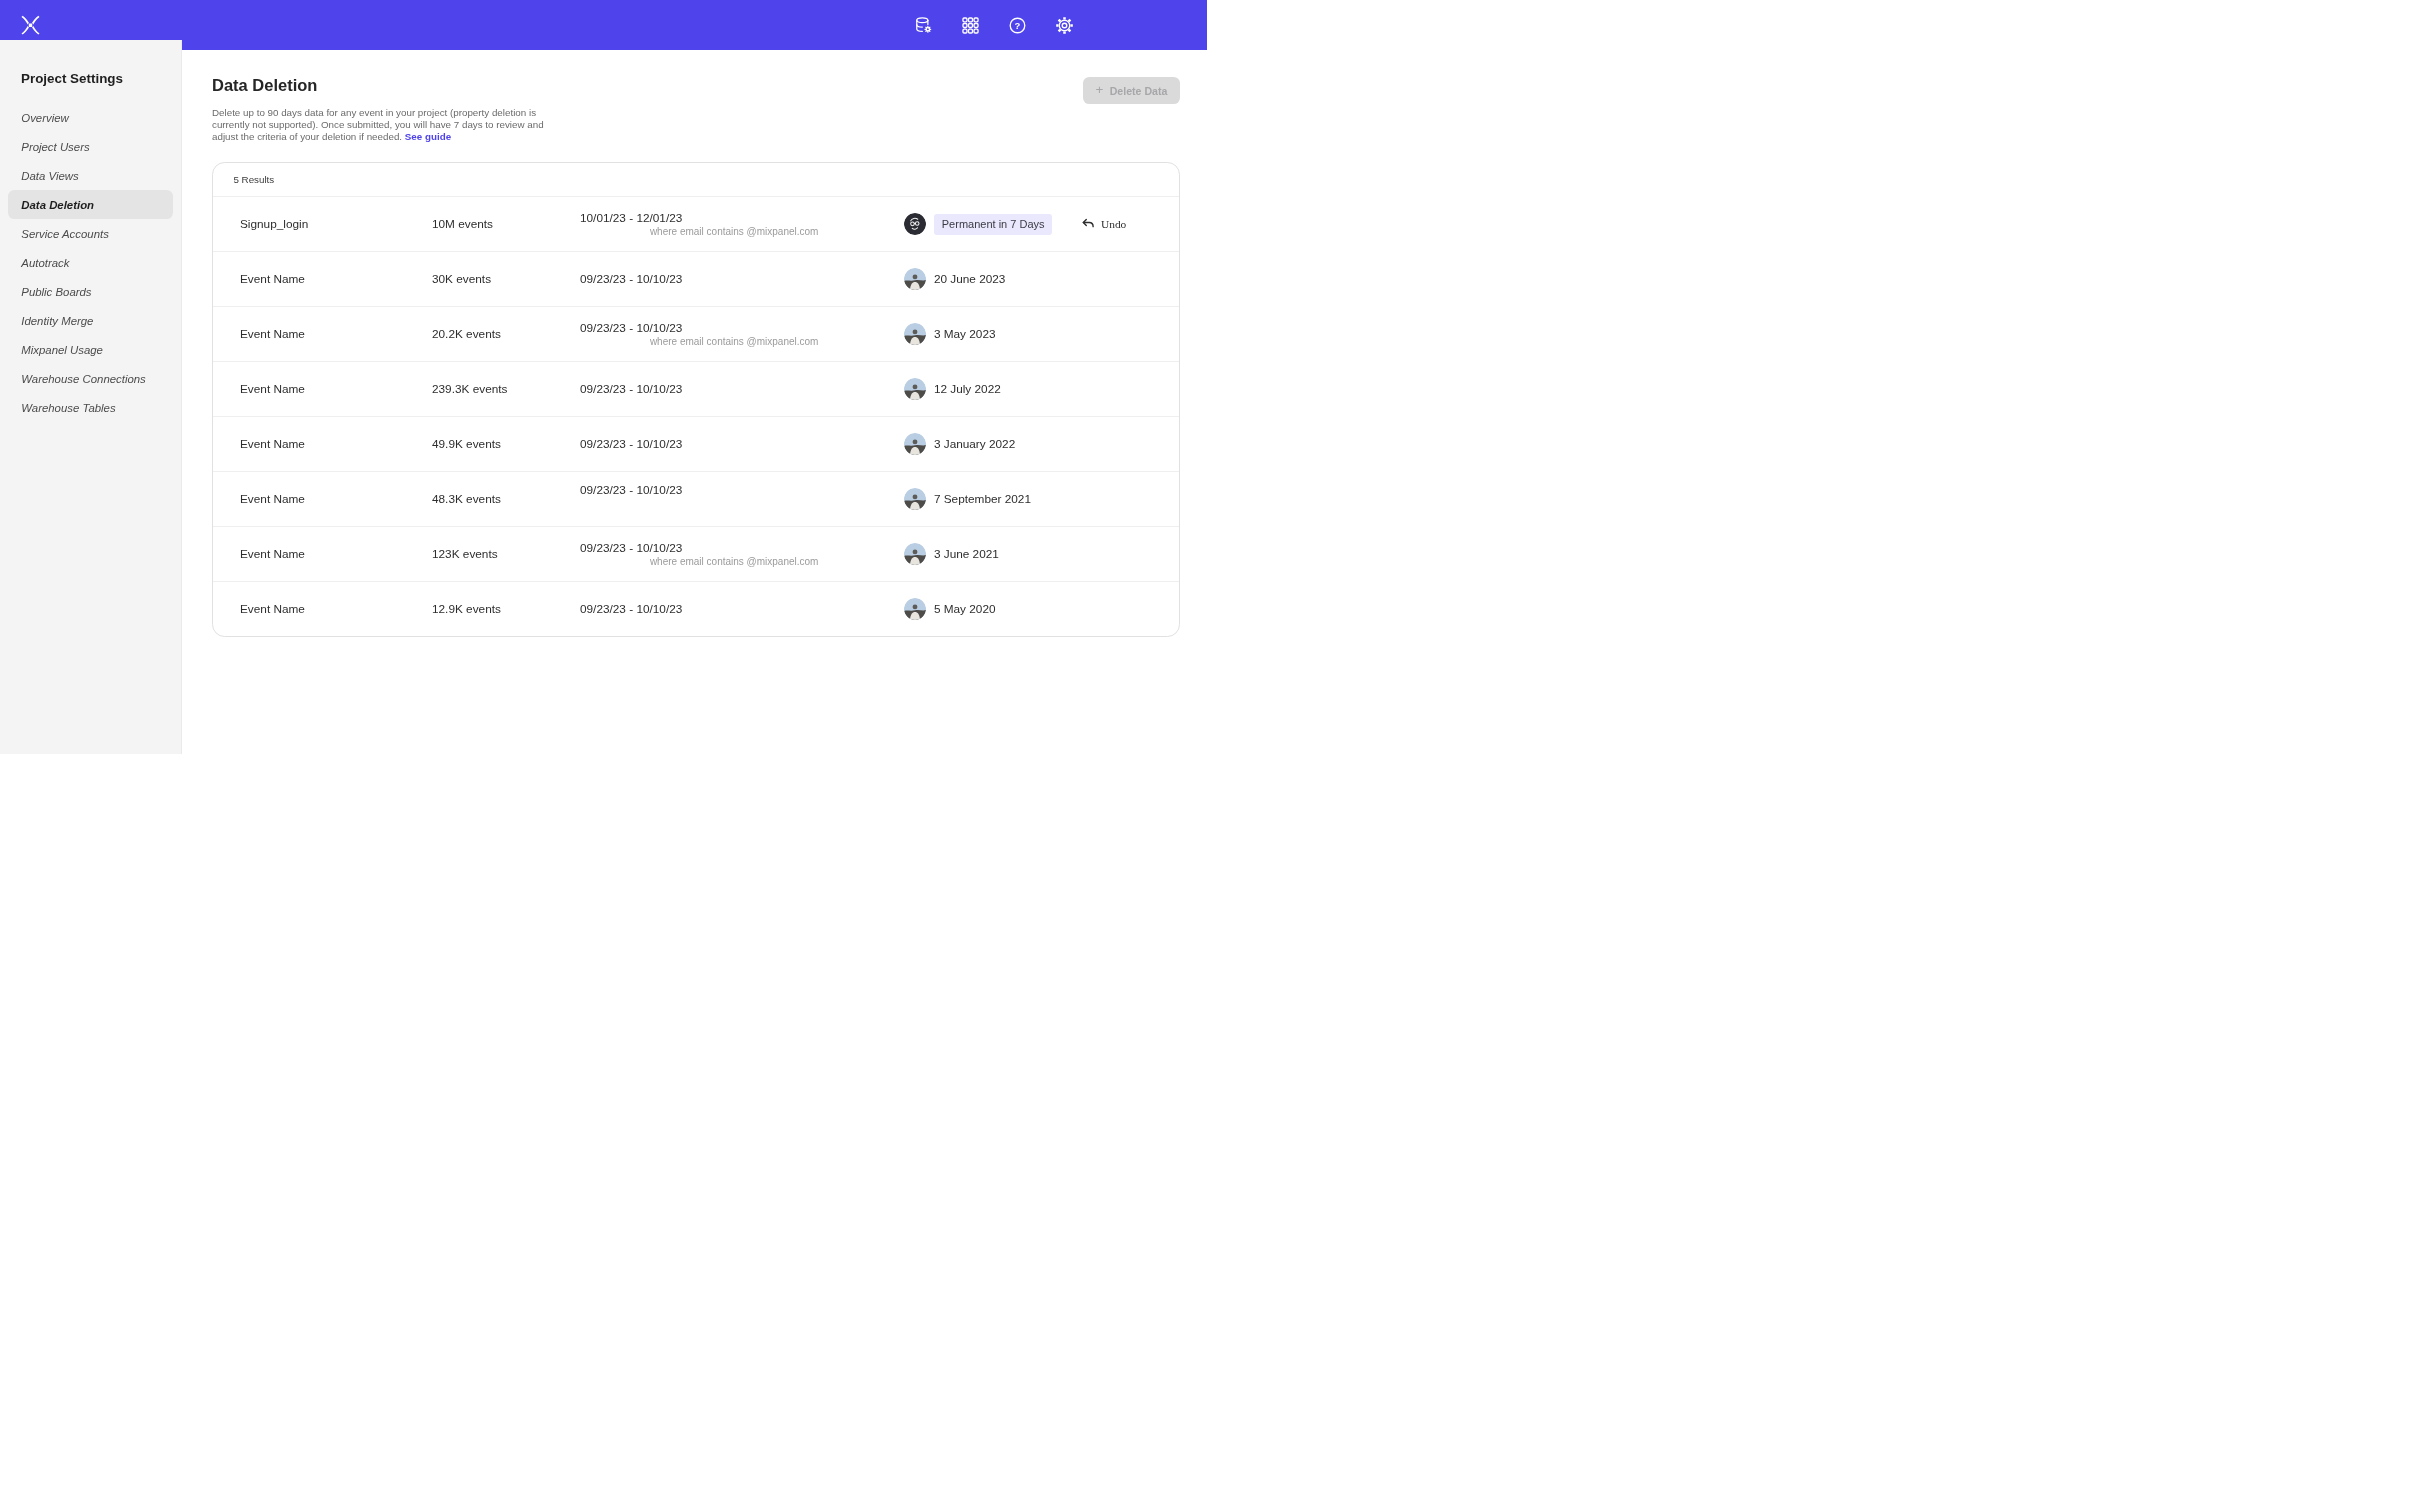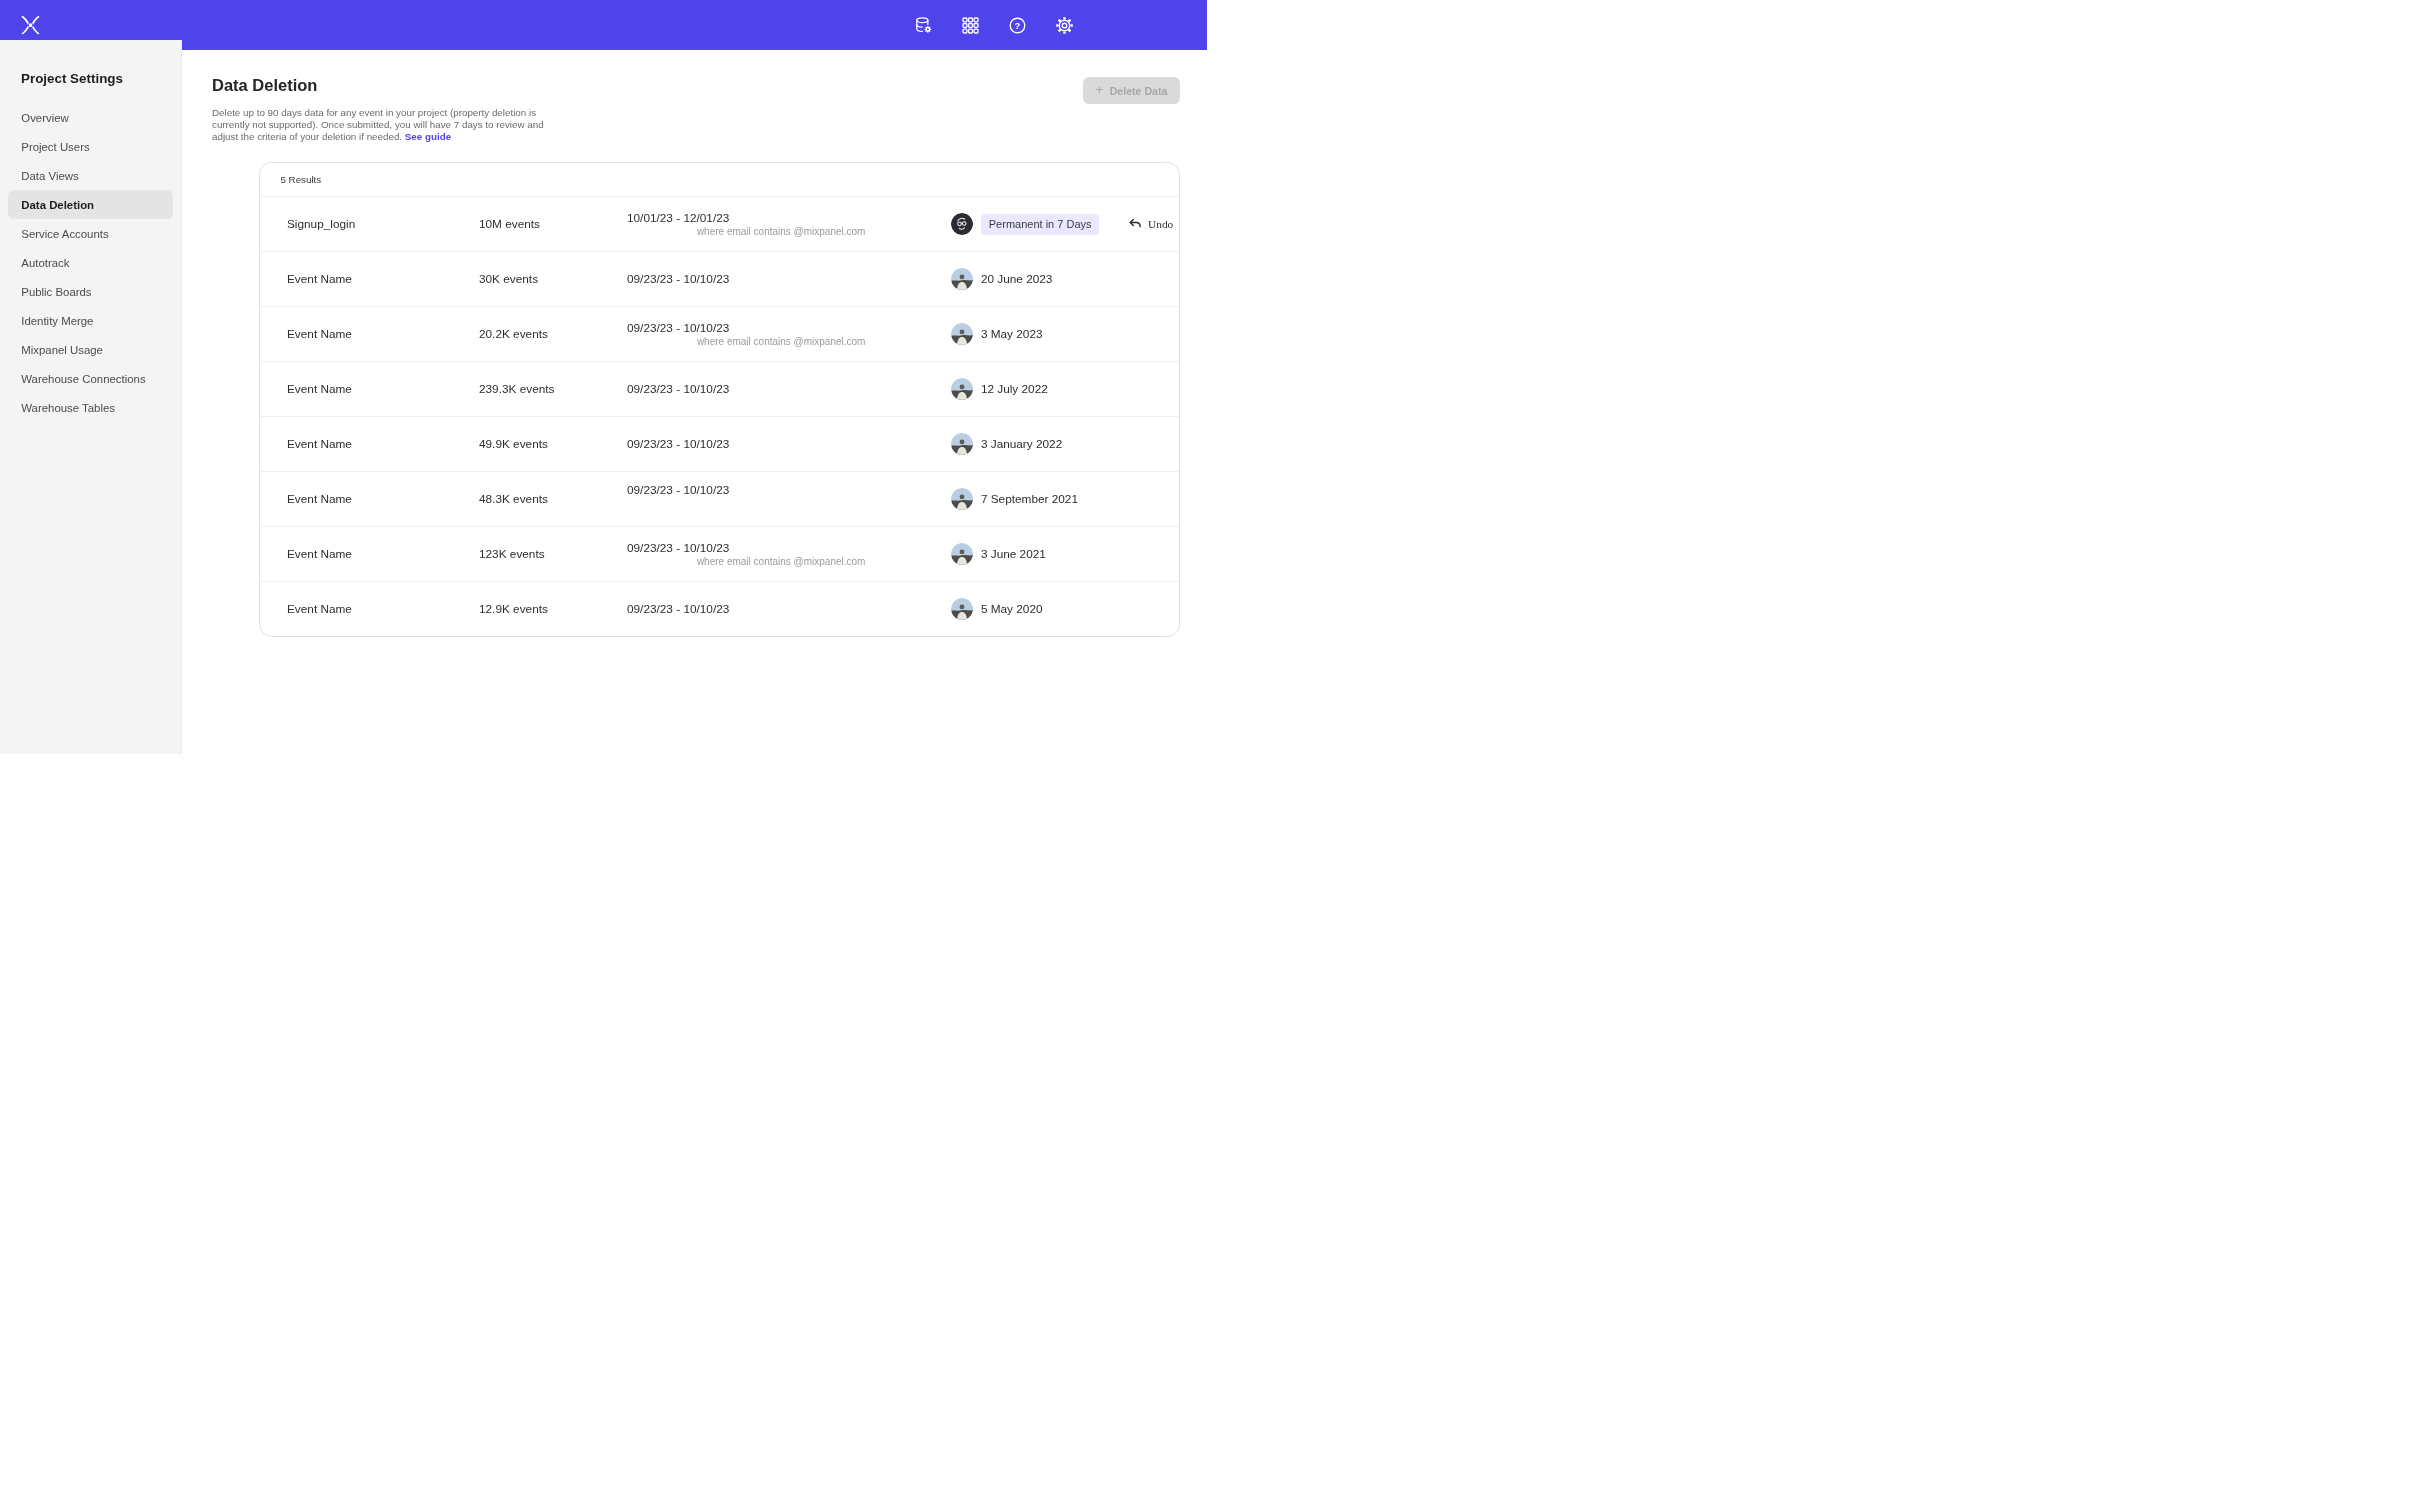--- a/index.html
+++ b/index.html
@@ -9,35 +9,35 @@
     font-family:"Liberation Sans", sans-serif;color:#2e2e2e;
   }
   
   .navbar{position:absolute;top:0;left:0;right:0;height:50px;background:#4f44eb;display:flex;align-items:center;}
   .logo{margin-left:20.4px;width:20.4px;height:22px;display:flex;align-items:center;justify-content:center;}
   .nav-icons{margin-left:auto;display:flex;gap:28px;margin-right:133px;}
   .nav-icon{width:19px;height:19px;cursor:pointer;background:none;border:none;padding:0;display:flex;align-items:center;justify-content:center;}
   
   .sidebar{position:absolute;top:40px;left:0;width:182px;bottom:0;background:#f5f4f5;border-right:0.8px solid #ebeaeb;}
   .sidebar-title{margin:31px 0 0 21px;font-size:13.4px;font-weight:bold;color:#1f1f1f;}
-  .sidebar-list{margin-top:17.3px;}
+  .sidebar-list{margin-top:17.3px;font-style:italic;}
   .sidebar-item{height:29px;display:flex;align-items:center;margin:0 7.9px;padding:0 13.4px;border-radius:6.3px;
     font-size:11.4px;color:#4b4b4b;cursor:pointer;white-space:nowrap;}
   .sidebar-item.selected{background:#e5e4e5;color:#1f1f1f;font-weight:bold;}
   
   .main{position:absolute;left:182px;top:50px;right:0;bottom:0;background:#ffffff;padding:0 27px 0 30px;}
   .main-header{display:flex;justify-content:space-between;align-items:flex-start;margin-top:25px;}
   .page-title{font-size:16.5px;line-height:20.4px;font-weight:bold;color:#262626;}
   .page-desc{margin-top:12px;font-size:9.8px;line-height:12px;color:#6b6b6b;}
   .see-guide{color:#4f44eb;cursor:pointer;text-decoration:none;font-weight:bold;}
   .delete-btn{margin-top:2.4px;height:27px;padding:0 12.6px;border:none;border-radius:6.3px;background:#dbdadb;color:#a7a6a8;
     font-family:inherit;font-size:10.6px;font-weight:bold;display:flex;align-items:center;gap:6.3px;cursor:pointer;}
   .delete-btn .plus{font-size:13.4px;font-weight:normal;line-height:1;position:relative;top:-0.8px;}
   
-  .card{margin-top:19px;border:0.8px solid #e2e1e2;border-radius:12.6px;background:#fff;overflow:hidden;margin-left:47px;}
+  .card{margin-top:19px;border:0.8px solid #e2e1e2;border-radius:12.6px;background:#fff;overflow:hidden;}
   .results-bar{height:33px;display:flex;align-items:center;padding-left:20.4px;font-size:9.8px;color:#3c3c3c;}
   .tgrid{display:grid;grid-template-columns:192px 148px 324px 1fr;align-items:center;padding-left:27px;}
   .thead{height:27px;background:#f7f6f7;font-size:9.8px;color:#5f5f5f;}
   .trow{height:55px;border-top:0.8px solid #f0eff0;font-size:11.8px;color:#2e2e2e;}
   .trow:first-of-type{border-top:none;}
   .criteria-cell{display:flex;flex-direction:column;justify-content:center;gap:1px;padding-right:15.7px;}
   .crit-sub{font-size:10px;color:#9c9b9c;text-align:center;}
   .crit-sub:empty{display:none;}
   .crit-raised{transform:translateY(-8.6px);}
   .deletion-cell{display:flex;align-items:center;gap:7.9px;}

